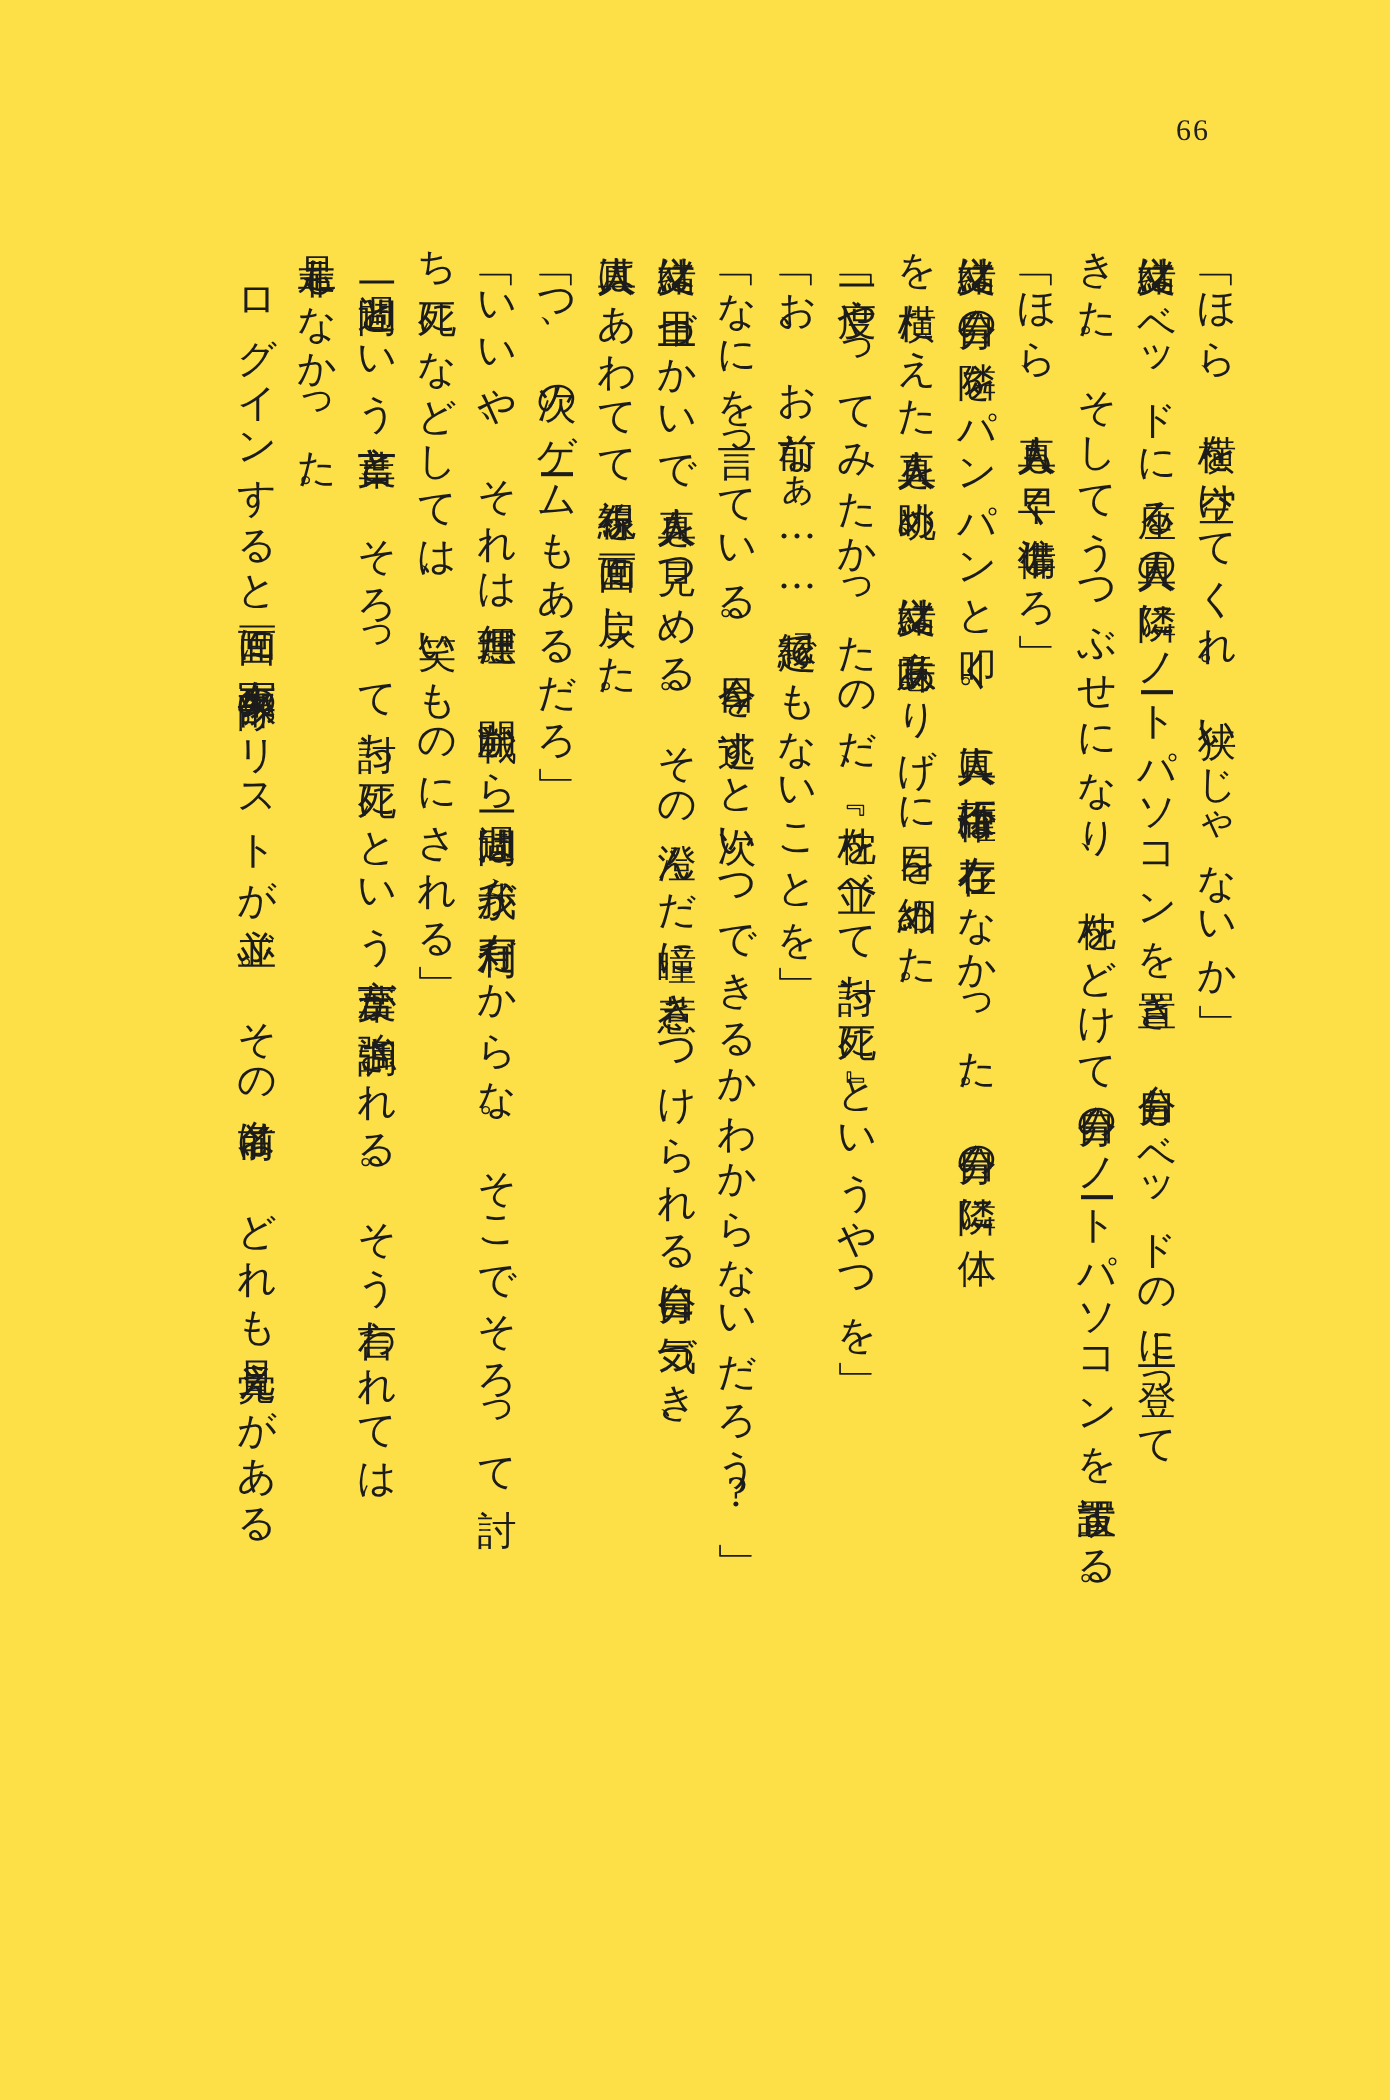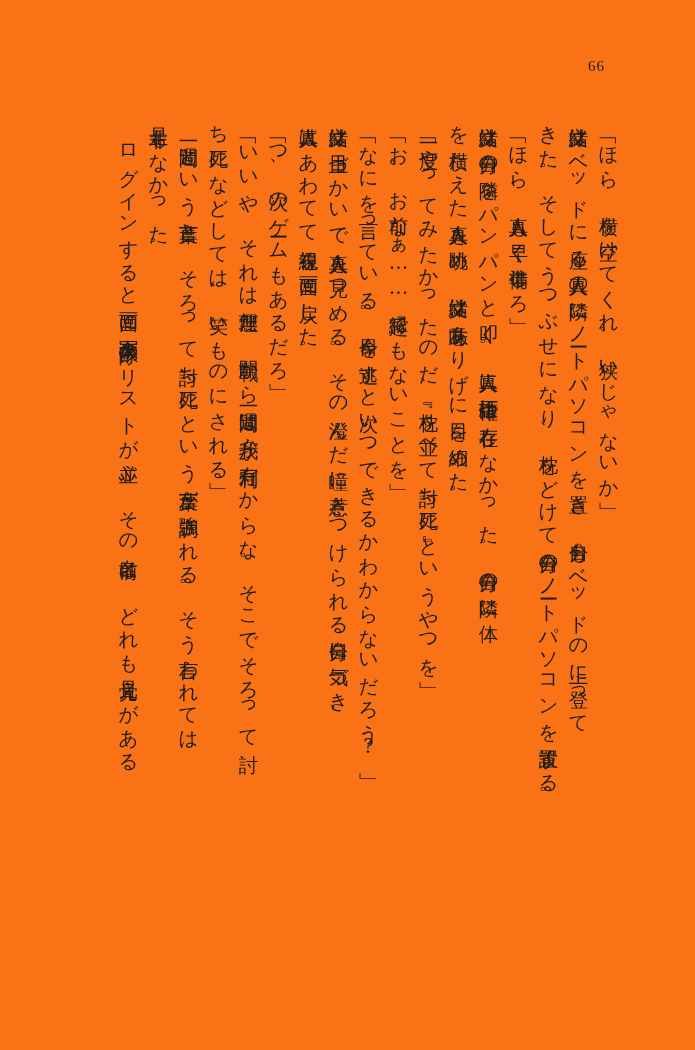--- a/index.html
+++ b/index.html
@@ -11,21 +11,21 @@
     width: 695px;
     height: 1050px;
     font-family: "Liberation Serif", serif;
     color: #1a1a1a;
     overflow: hidden;
   }
   .page {
     position: relative;
     width: 695px;
     height: 1050px;
-    background: #f97316;
+    background: #fde047;
     box-sizing: border-box;
   }
   .page-number {
     position: absolute;
     top: 58px;
     right: 90px;
     font-size: 15px;
     letter-spacing: 1px;
     color: #222;
     font-family: "Liberation Serif", serif;

